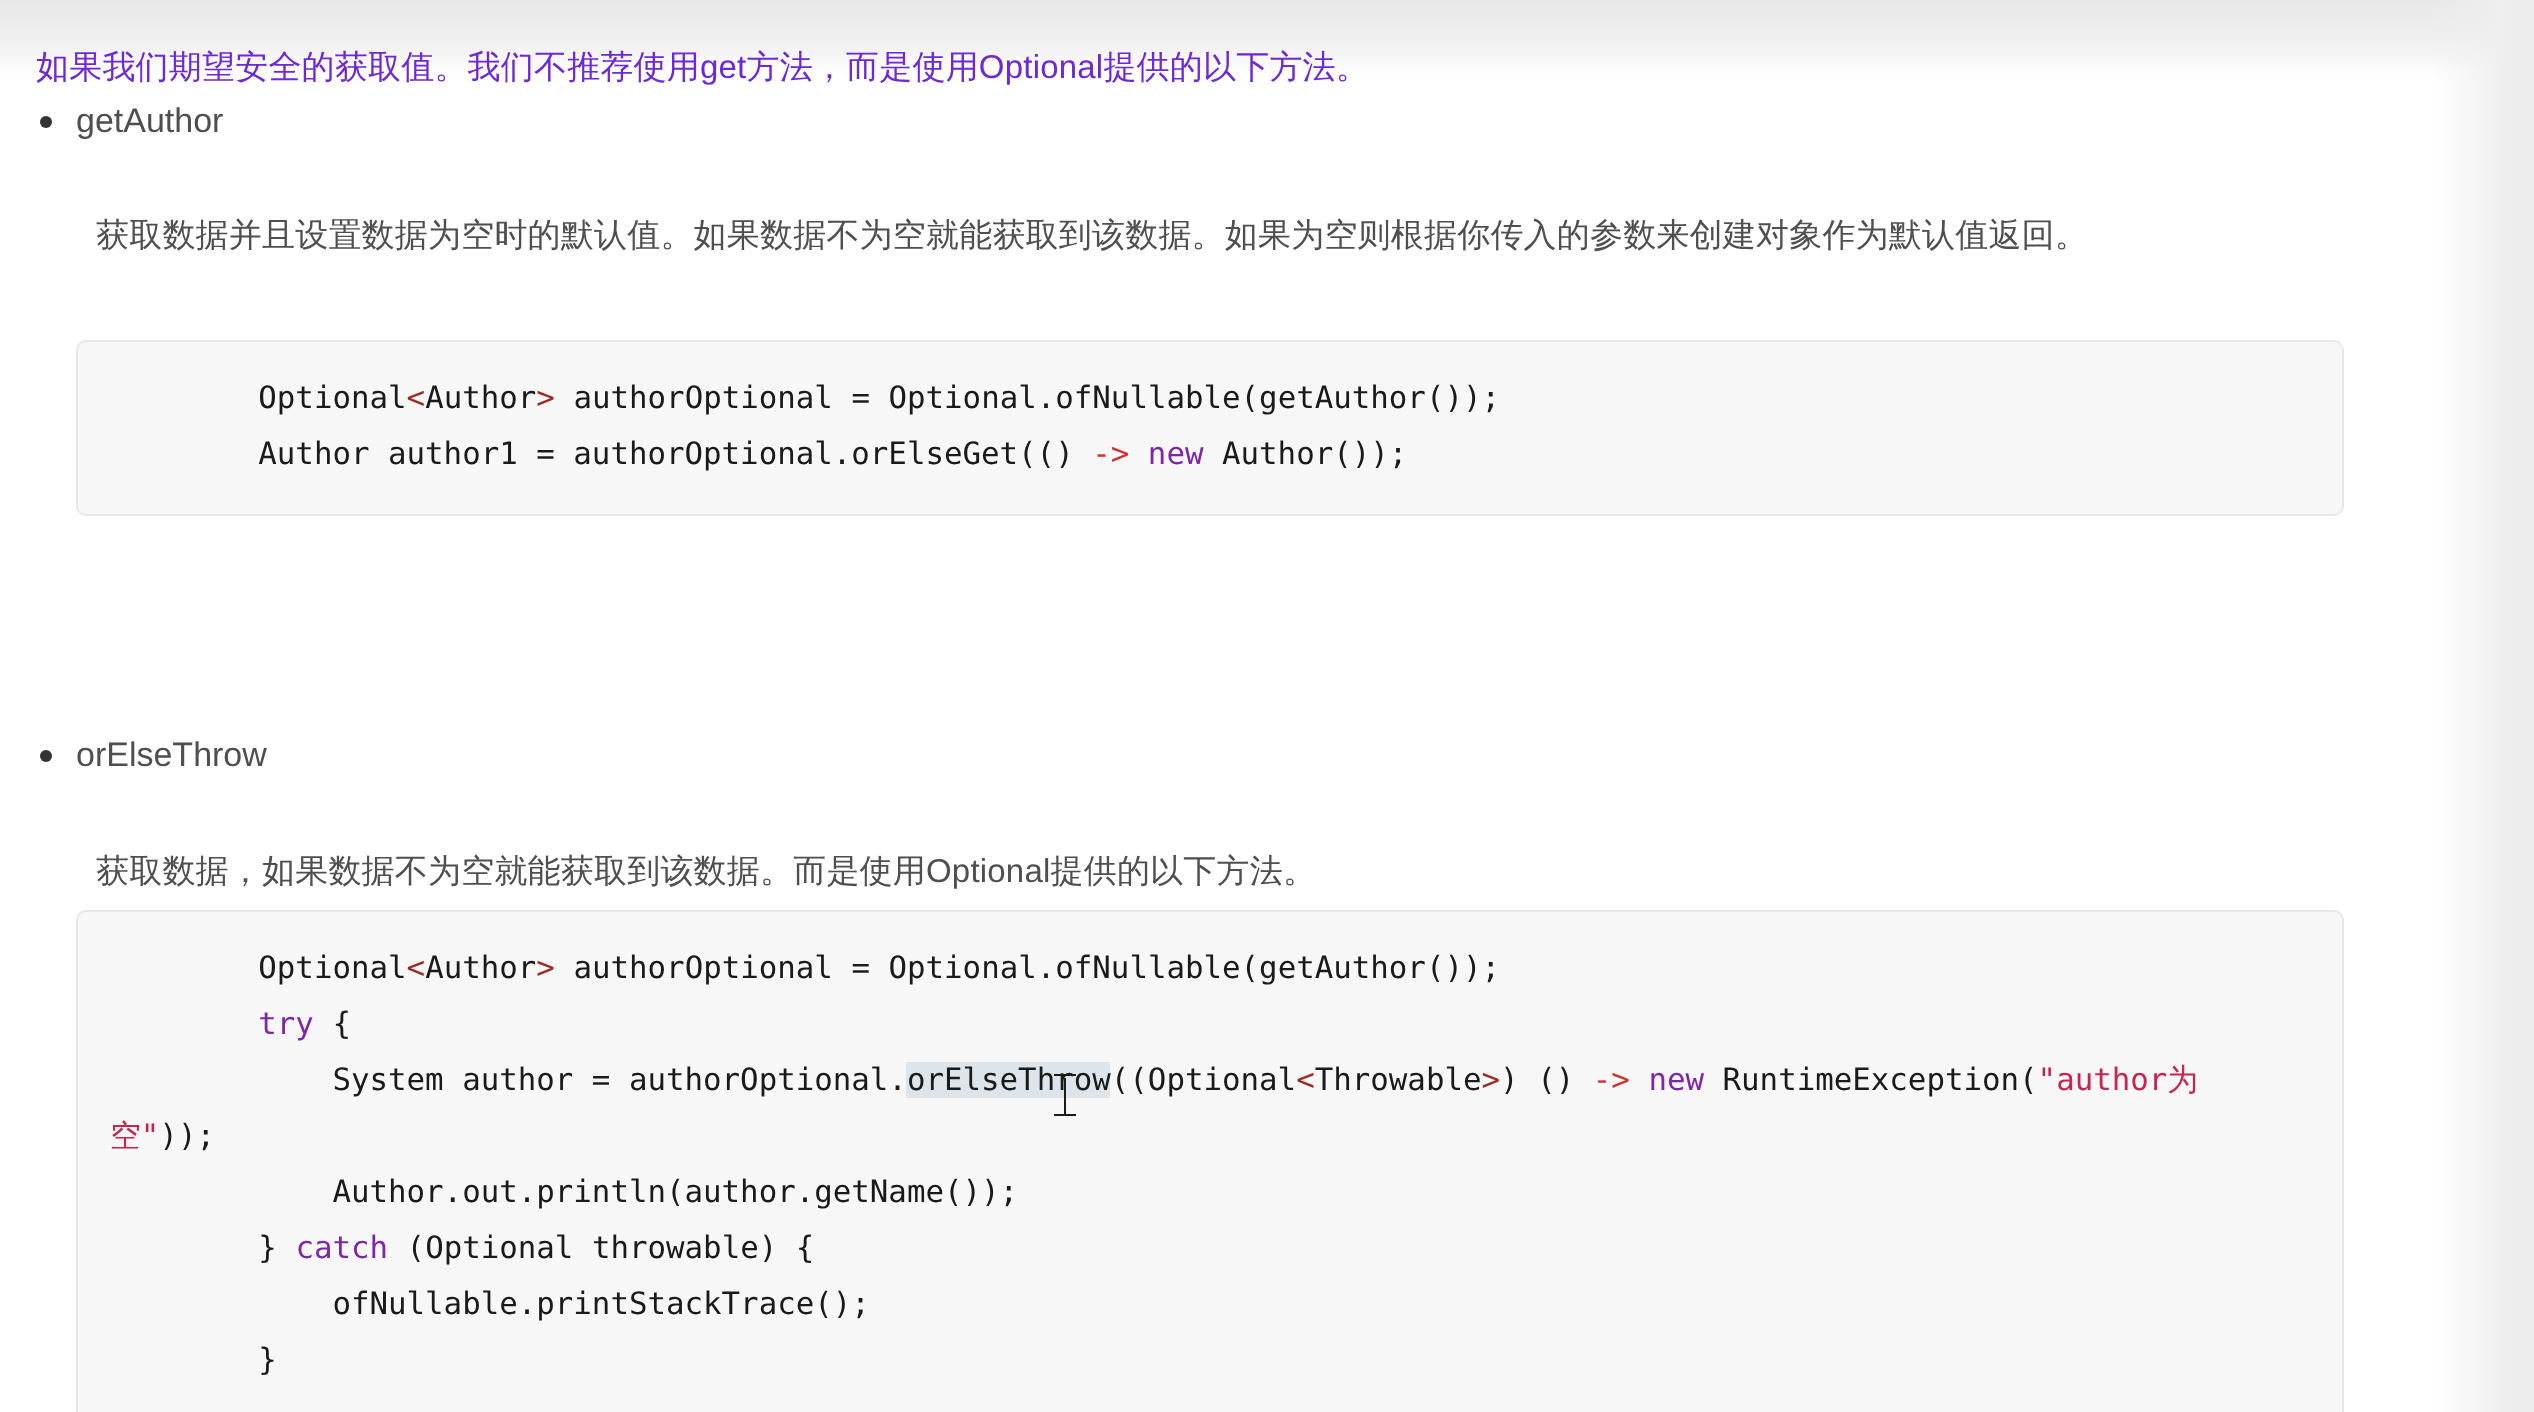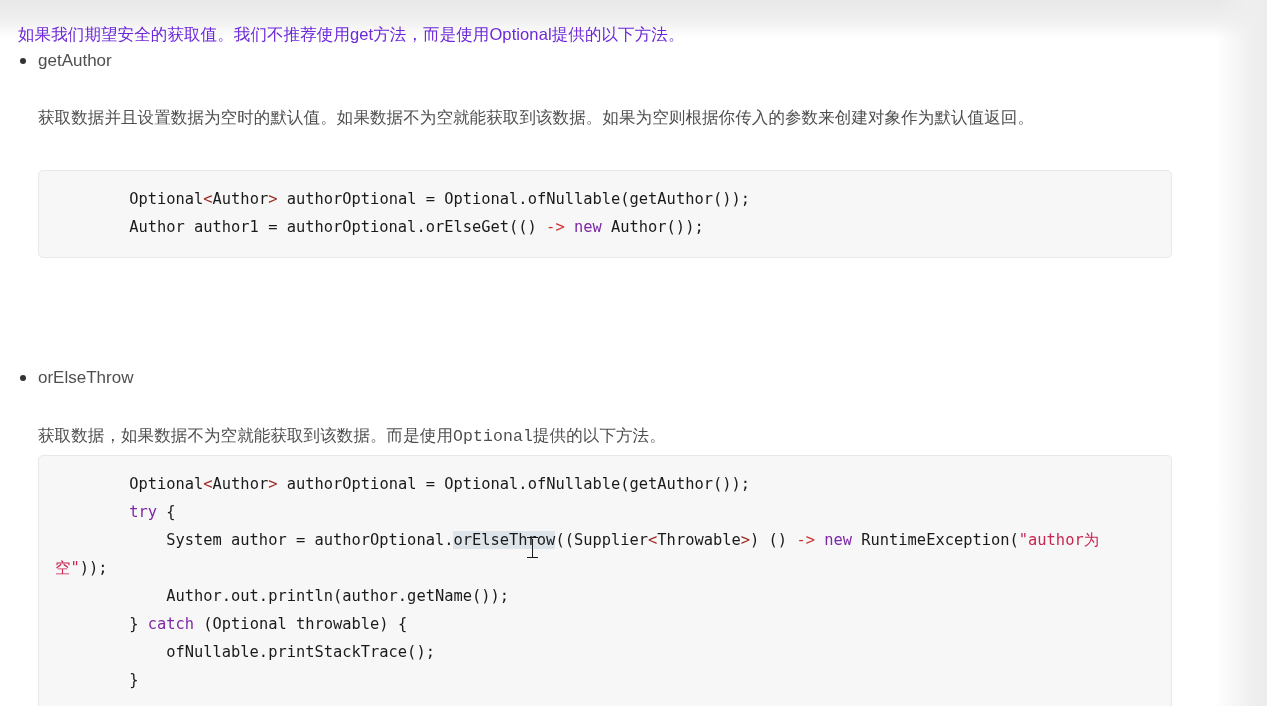--- a/index.html
+++ b/index.html
@@ -71,24 +71,23 @@
     font-size: 17px;
     line-height: 28px;
     color: #4f4f4f;
     display: block;
   }
 
   .para {
     font-size: 16.5px;
     line-height: 31px;
     color: #4f4f4f;
-    padding-left: 38px;
+    padding-left: 48px;
     padding-right: 55px;
     letter-spacing: 0.1px;
-    font-family: Liberation Mono, monospace;
   }
 
   pre.codeblock {
     background: #f7f7f8;
     border: 1px solid #e8e8e8;
     border-radius: 5px;
     margin: 0;
     padding: 14px 24px 16px 16px;
     font-family: "DejaVu Sans Mono", "Liberation Mono", monospace;
     font-size: 15.4px;
@@ -182,21 +181,21 @@
     </ul>
   </div>
 
   <div class="blk-p2">
     <p class="para">获取数据，如果数据不为空就能获取到该数据。而是使用Optional提供的以下方法。</p>
   </div>
 
   <div class="cb2">
     <pre class="codeblock"><span>        Optional</span><span class="gen">&lt;</span><span>Author</span><span class="gen">&gt;</span><span> authorOptional = Optional.ofNullable(getAuthor());</span>
 <span class="kw">        try</span><span> {</span>
-<span>            System author = authorOptional.</span><span class="sel">orElseThrow</span><span>((Supplier</span><span class="gen">&lt;</span><span>Throwable</span><span class="gen">&gt;</span><span>) () </span><span class="arrow">-&gt;</span><span class="kw"> new</span><span> RuntimeException(</span><span class="str">"author为空"</span><span>));</span>
+<span>            System author = authorOptional.</span><span class="sel">orElseThrow</span><span>((Optional</span><span class="gen">&lt;</span><span>Throwable</span><span class="gen">&gt;</span><span>) () </span><span class="arrow">-&gt;</span><span class="kw"> new</span><span> RuntimeException(</span><span class="str">"author为空"</span><span>));</span>
 <span>            Author.out.println(author.getName());</span>
 <span>        } </span><span class="kw">catch</span><span> (Optional throwable) {</span>
 <span>            ofNullable.printStackTrace();</span>
 <span>        }</span></pre>
   </div>
 
   <div class="caret">
     <div class="bar-t"></div>
     <div class="stem"></div>
     <div class="bar-b"></div>

